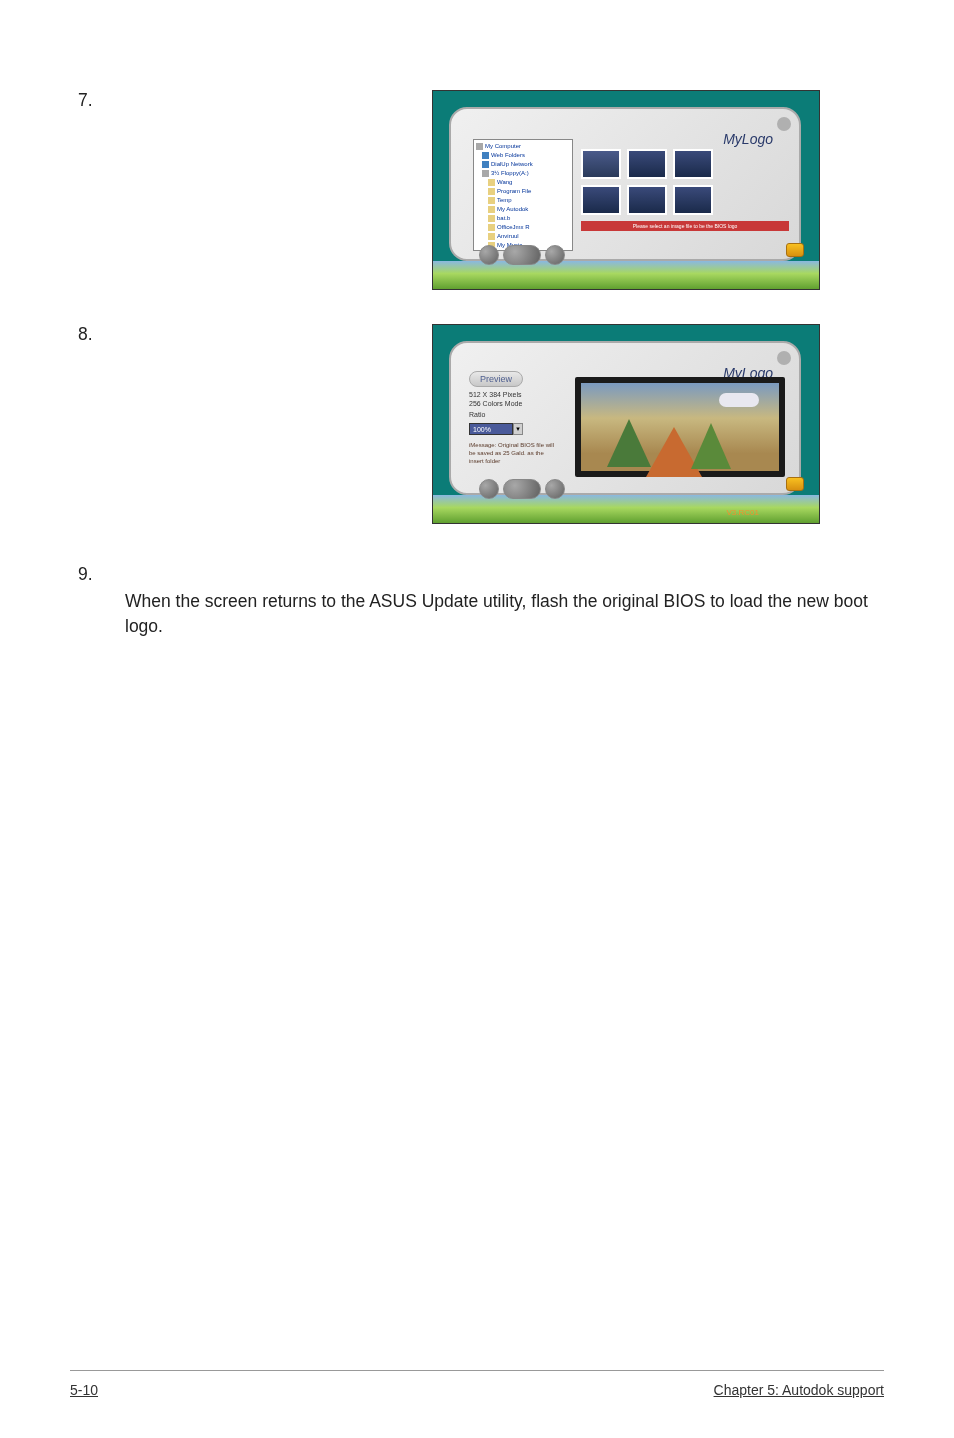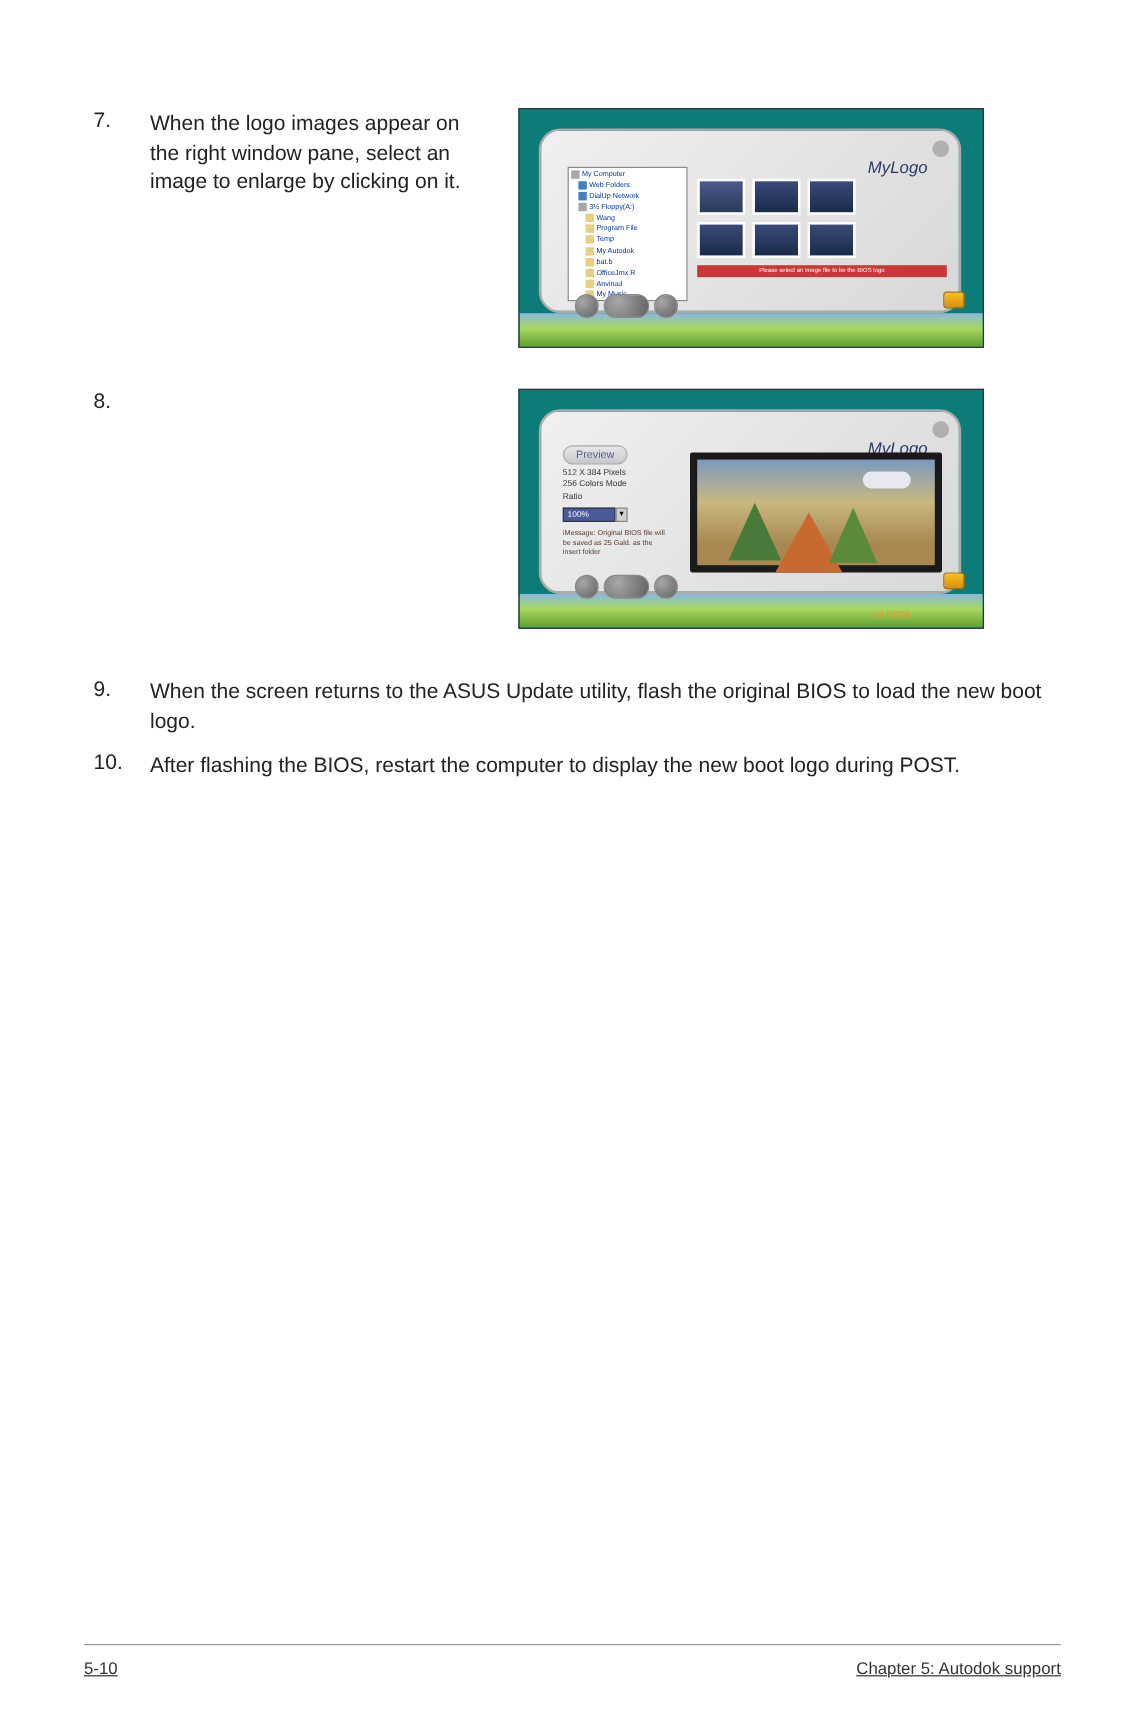--- a/index.html
+++ b/index.html
@@ -325,20 +325,21 @@
       width: 55px;
       font-size: 17.5px;
       color: #222;
       padding-left: 8px;
     }
     .full-text {
       font-size: 17.5px;
       color: #222;
       line-height: 1.4;
       flex: 1;
+      margin-top: 25px;
     }
     .footer {
       position: absolute;
       bottom: 40px;
       left: 70px;
       right: 70px;
       border-top: 1px solid #999;
       padding-top: 11px;
       display: flex;
       justify-content: space-between;
@@ -349,21 +350,20 @@
   </style>
 </head>
 <body>
 
 <div class="content-area">
 
   <div class="row-with-image">
     <div class="text-col">
       <div class="item-row">
         <div class="item-num">7.</div>
-        <div class="item-text">When the logo images appear on the right window pane, select an image to enlarge by clicking on it.</div>
       </div>
     </div>
     <div class="image-col">
       <div class="mylogo-window">
         <div class="landscape-bg"></div>
         <div class="mylogo-body">
           <div class="mylogo-header">MyLogo</div>
           <div class="mylogo-close"></div>
           <div class="tree-pane">
             <div class="tree-line"><span class="tree-icon drive"></span><span>My Computer</span></div>
@@ -438,24 +438,20 @@
         <div class="version-label">V3.RC01</div>
       </div>
     </div>
   </div>
 
   <div class="full-width-items">
     <div class="full-item">
       <div class="full-num">9.</div>
       <div class="full-text">When the screen returns to the ASUS Update utility, flash the original BIOS to load the new boot logo.</div>
     </div>
-    <div class="full-item">
-      <div class="full-num">10.</div>
-      <div class="full-text">After flashing the BIOS, restart the computer to display the new boot logo during POST.</div>
-    </div>
   </div>
 
 </div>
 
 <div class="footer">
   <span>5-10</span>
   <span>Chapter 5: Autodok support</span>
 </div>
 
 </body></html>

